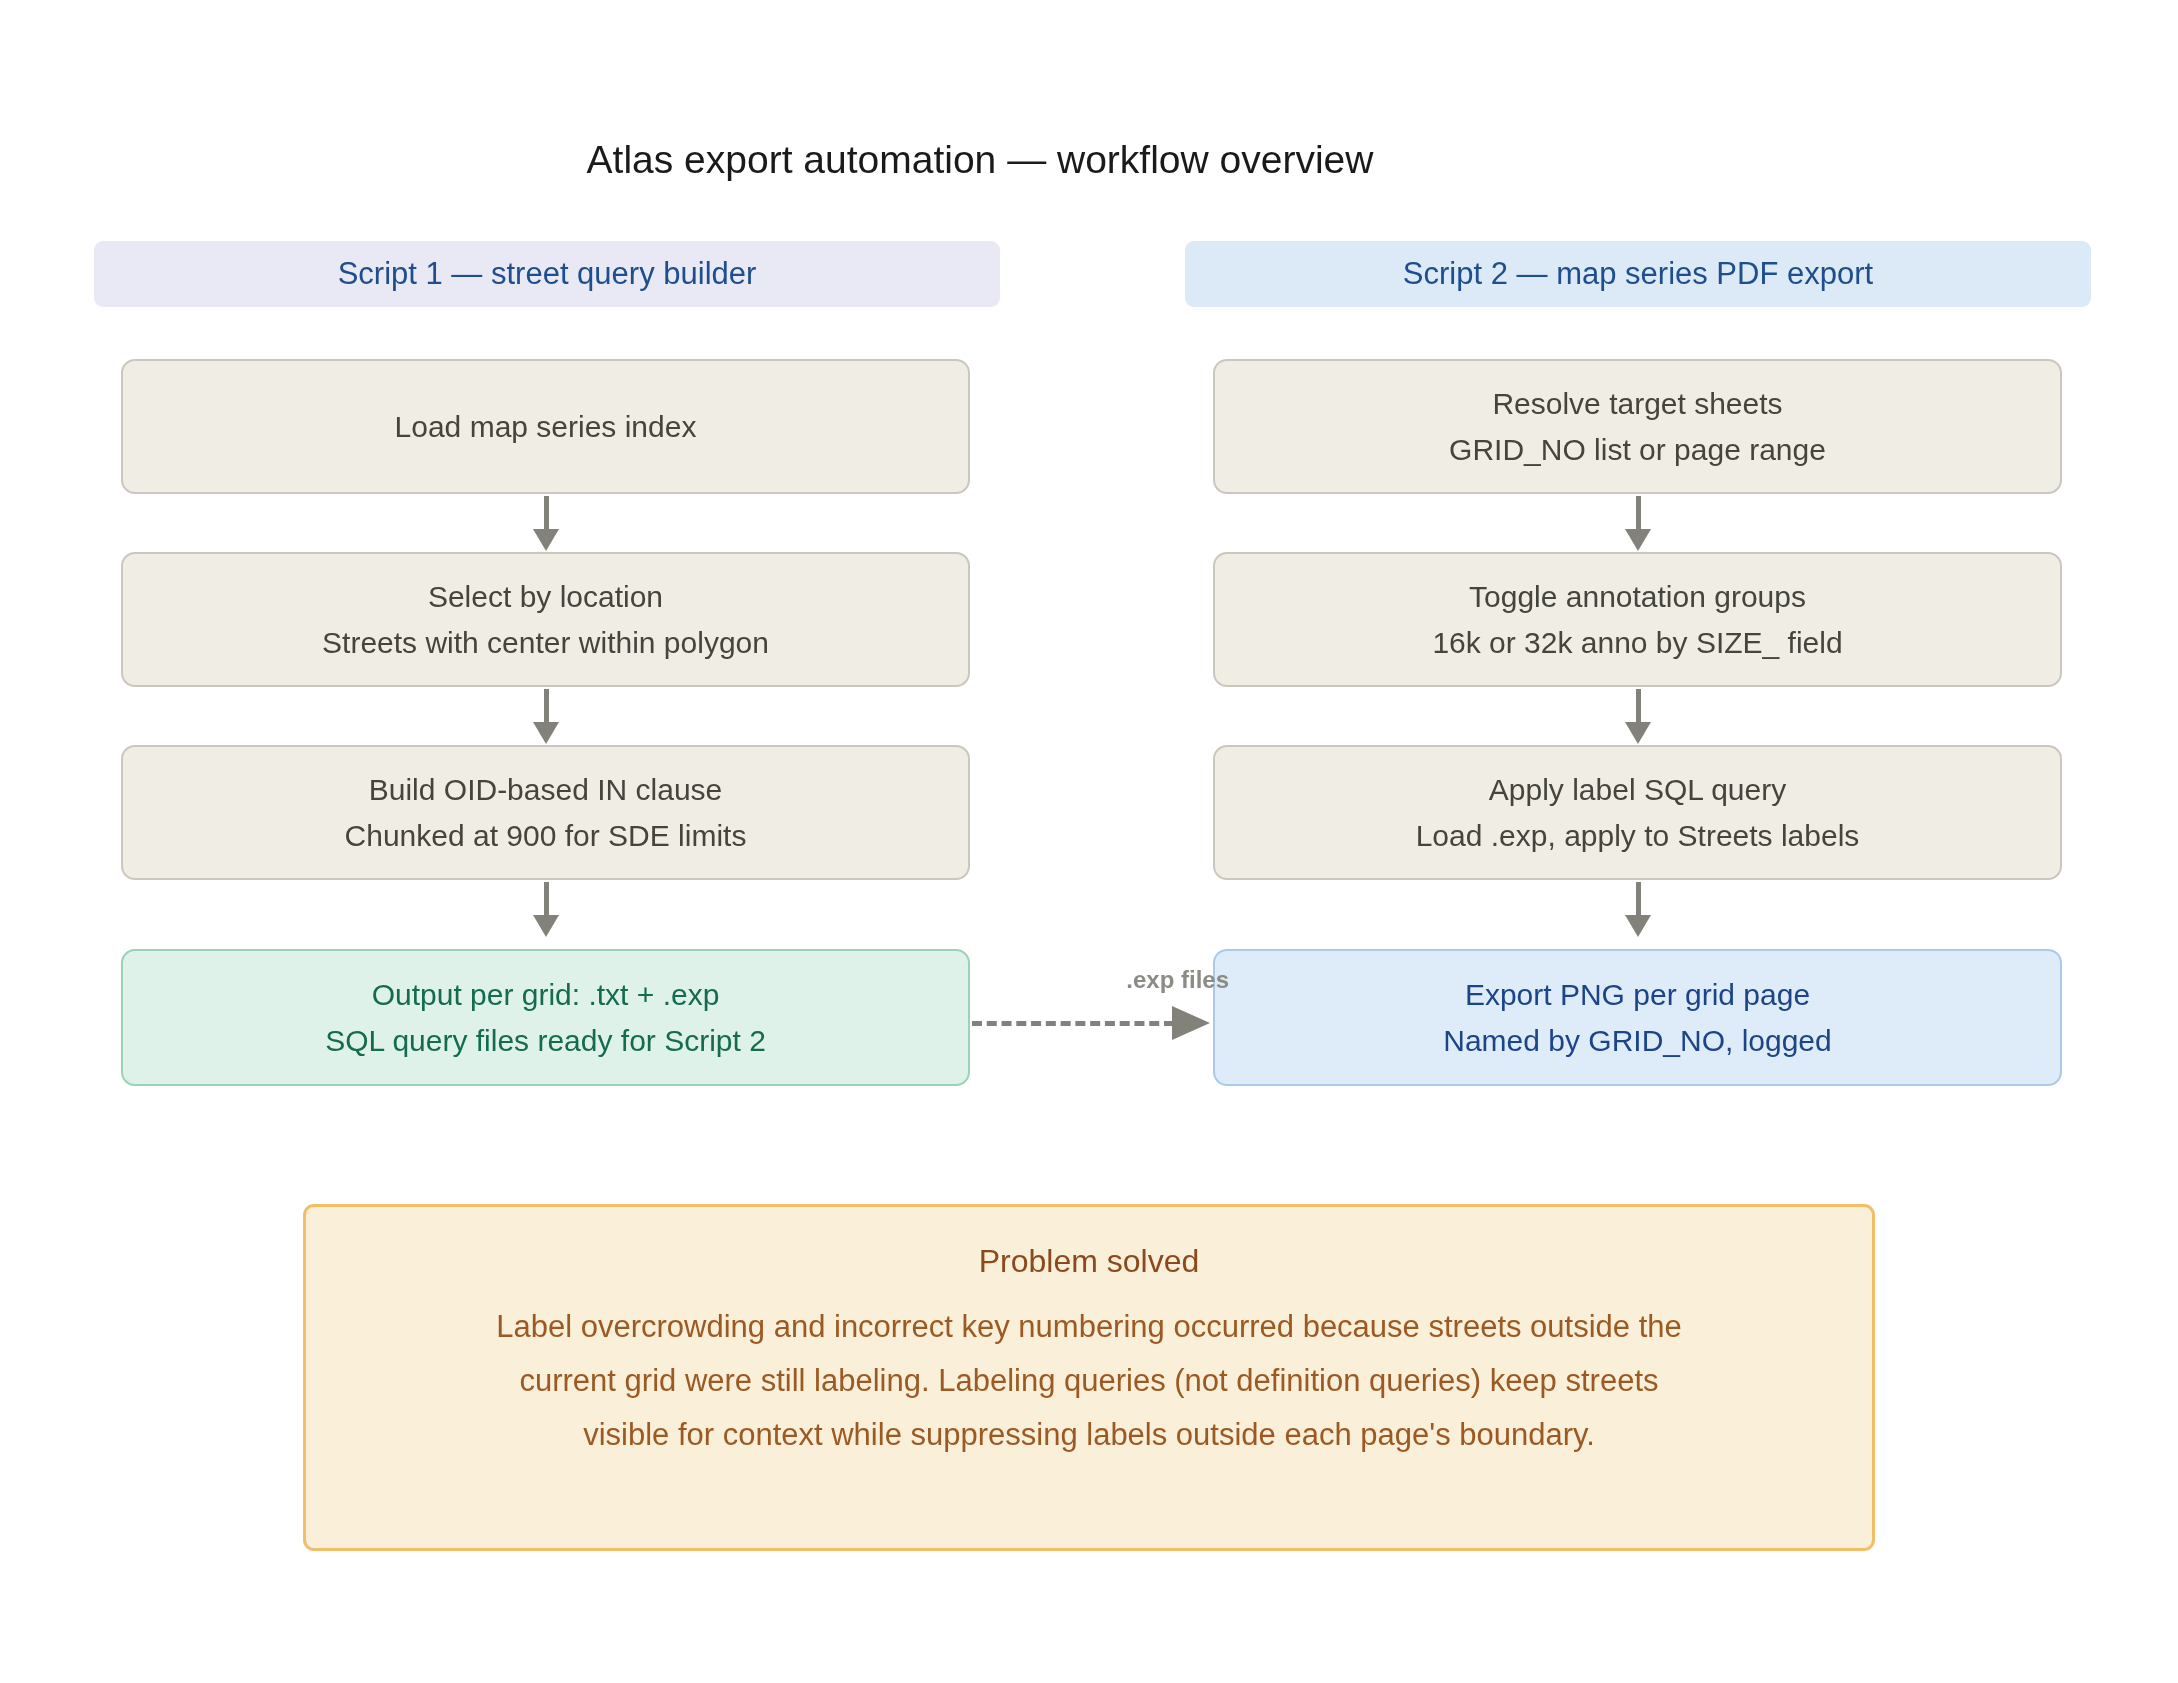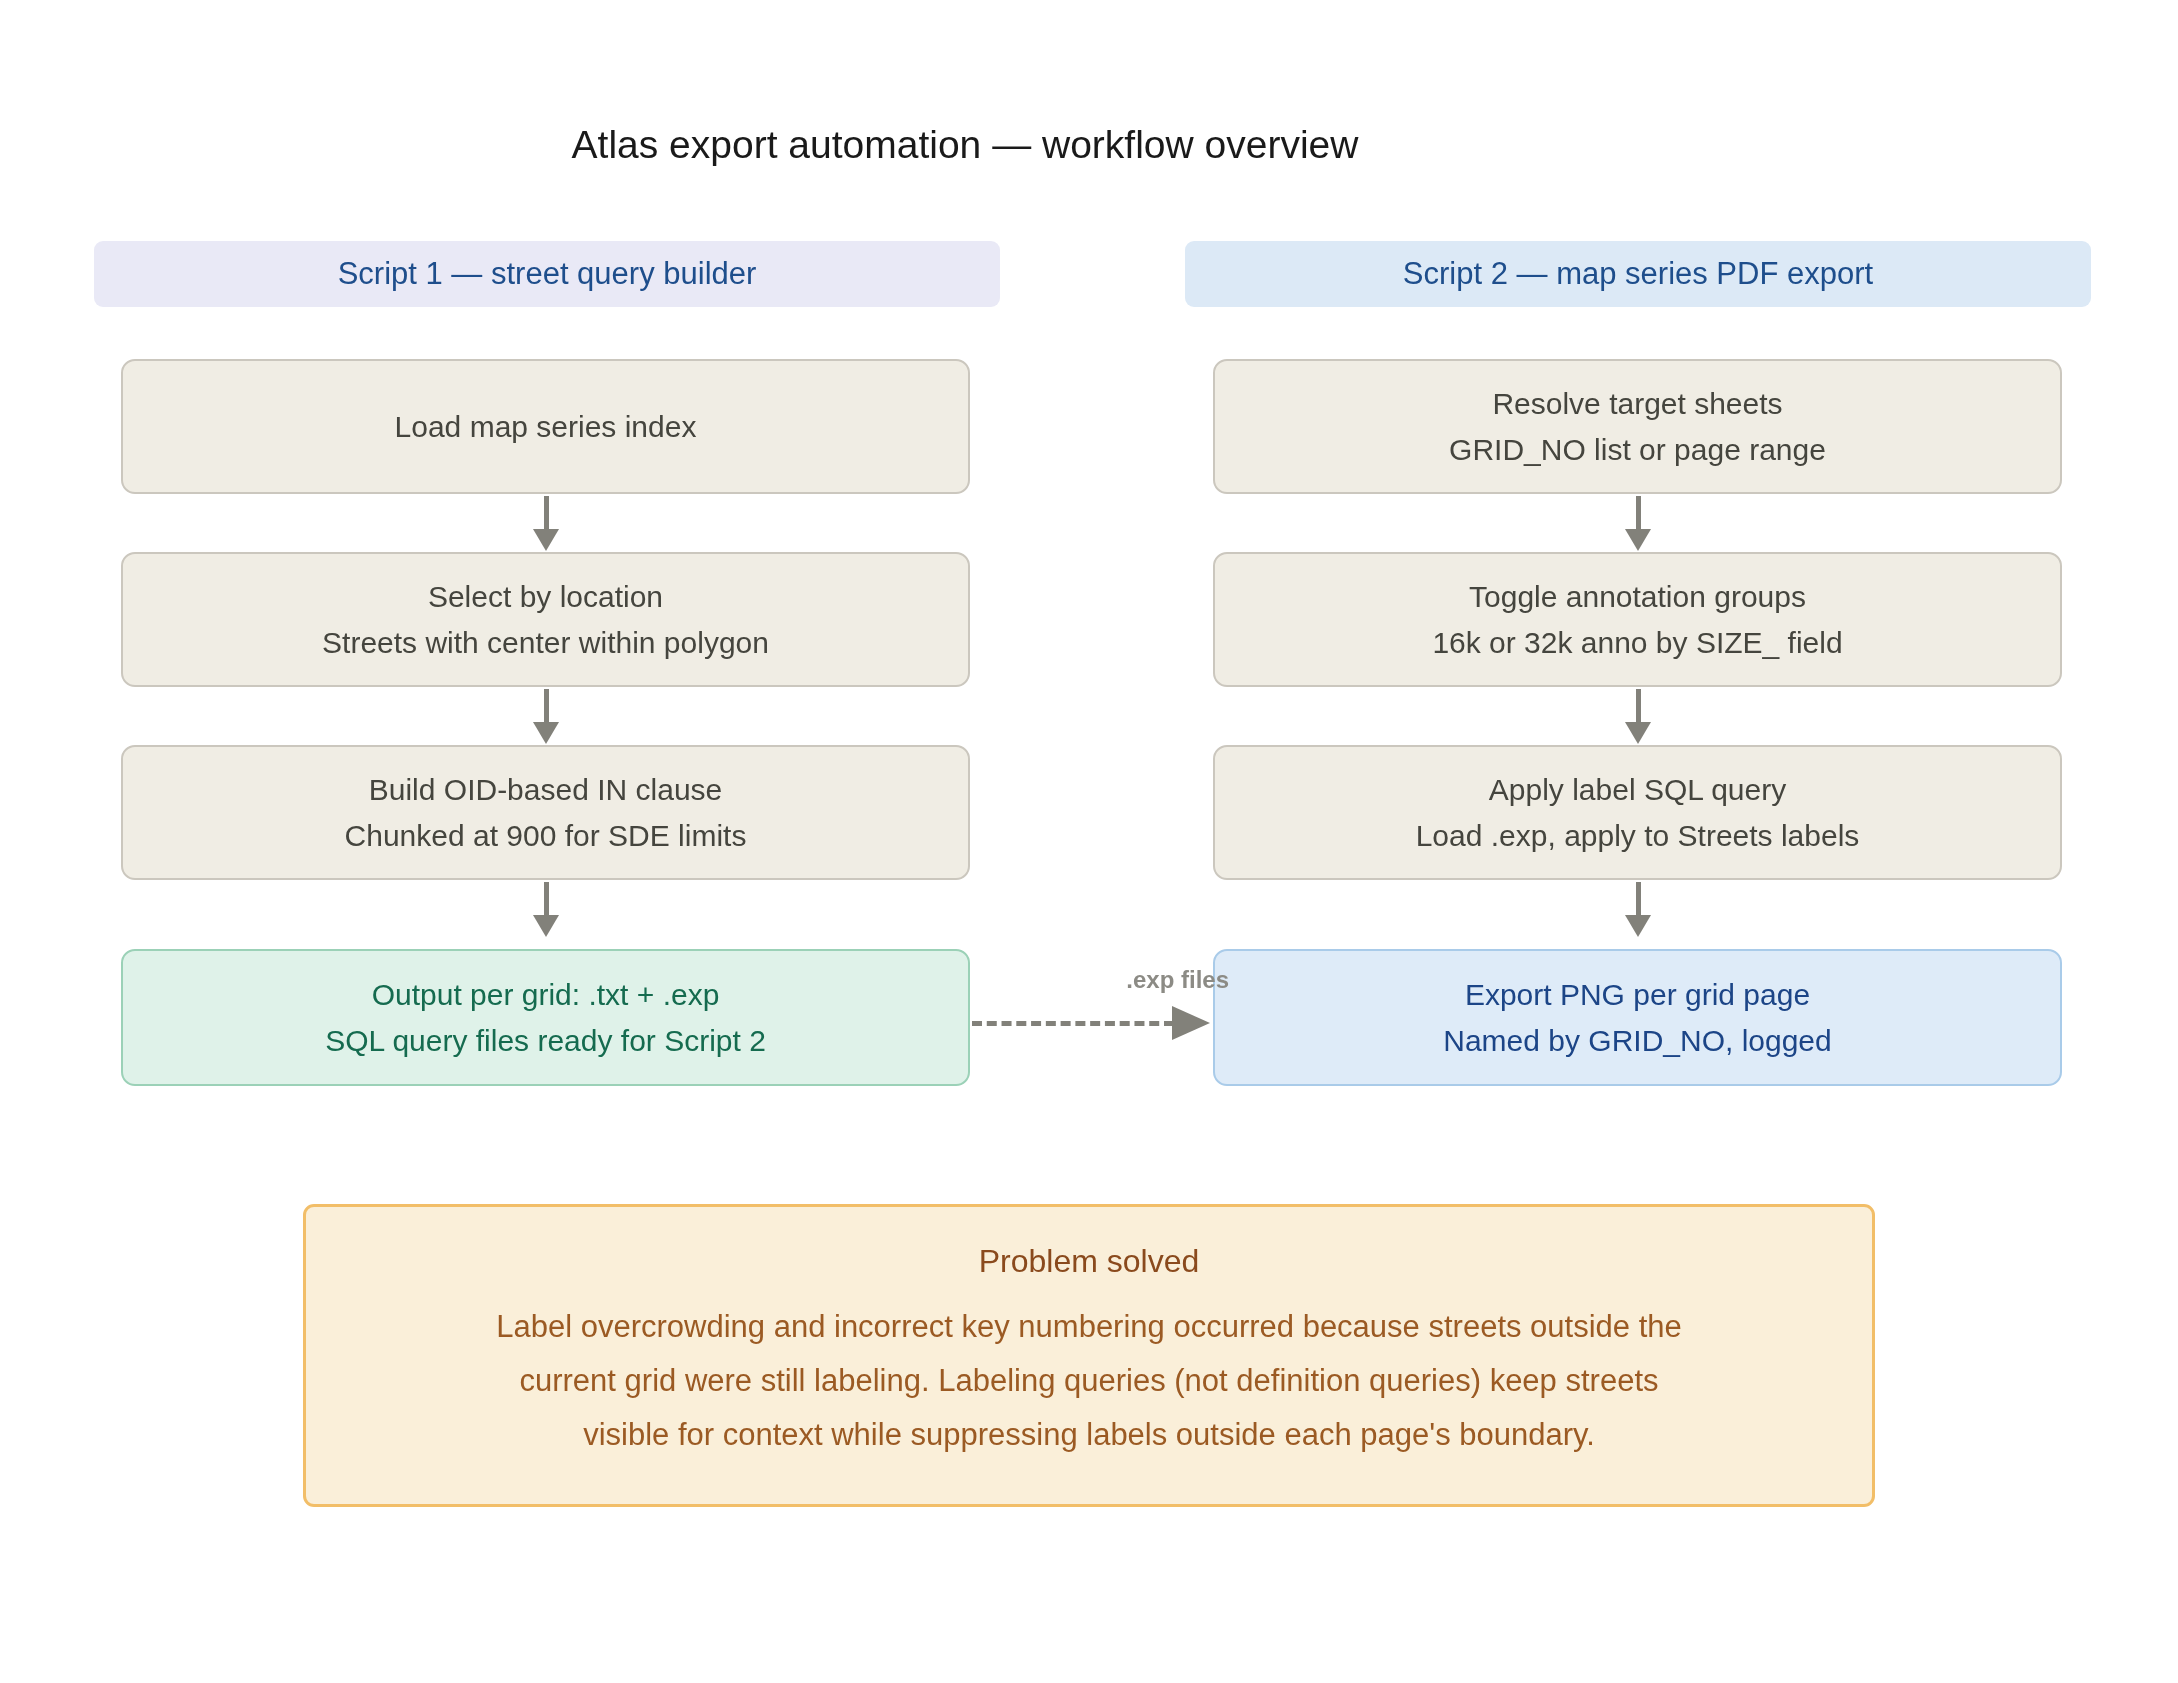--- a/index.html
+++ b/index.html
@@ -29,21 +29,21 @@
     width: 2178px;
     height: 1683px;
     background: #ffffff;
     font-family: "Liberation Sans", "DejaVu Sans", sans-serif;
     overflow: hidden;
   }
   .title {
     position: absolute;
     left: 0; top: 123px;
     width: 1930px;
-    margin: 0;
+    margin: 15px;
     text-align: center;
     font-size: 39px;
     font-weight: 400;
     color: var(--title_color);
   }
   .col-header {
     position: absolute;
     top: 241px;
     width: 906px;
     height: 66px;
@@ -130,21 +130,21 @@
     width: 277px;
     text-align: right;
     font-size: 24px;
     color: var(--connector_label);
     font-weight: bold;
   }
 
   .note {
     position: absolute;
     left: 303px; top: 1204px;
-    width: 1572px; height: 303px;
+    width: 1572px; height: 347px;
     box-sizing: border-box;
     background: var(--note_bg);
     border: 3px solid var(--note_border);
     border-radius: 11px;
     padding-top: 36px;
     text-align: center;
   }
   .note-title {
     font-size: 32px;
     color: var(--note_title);

